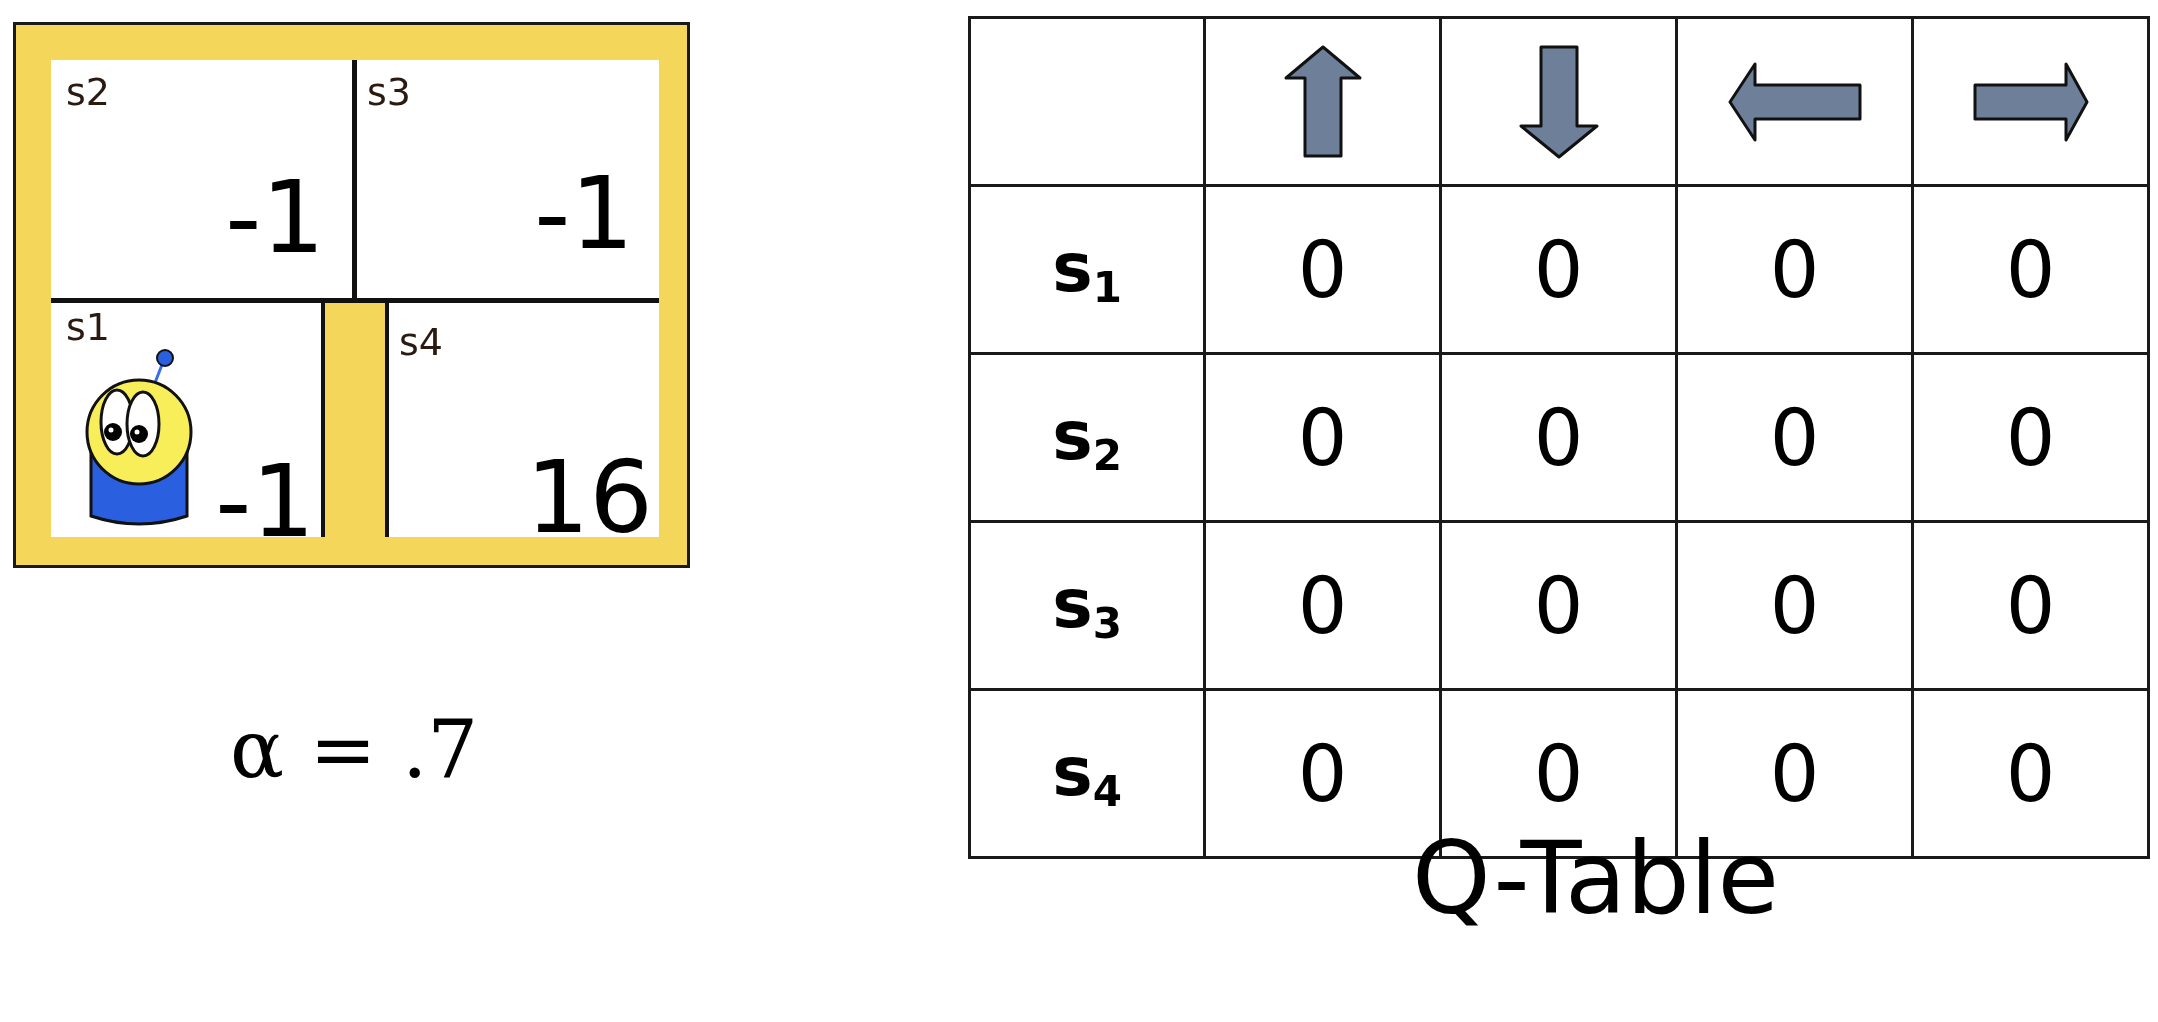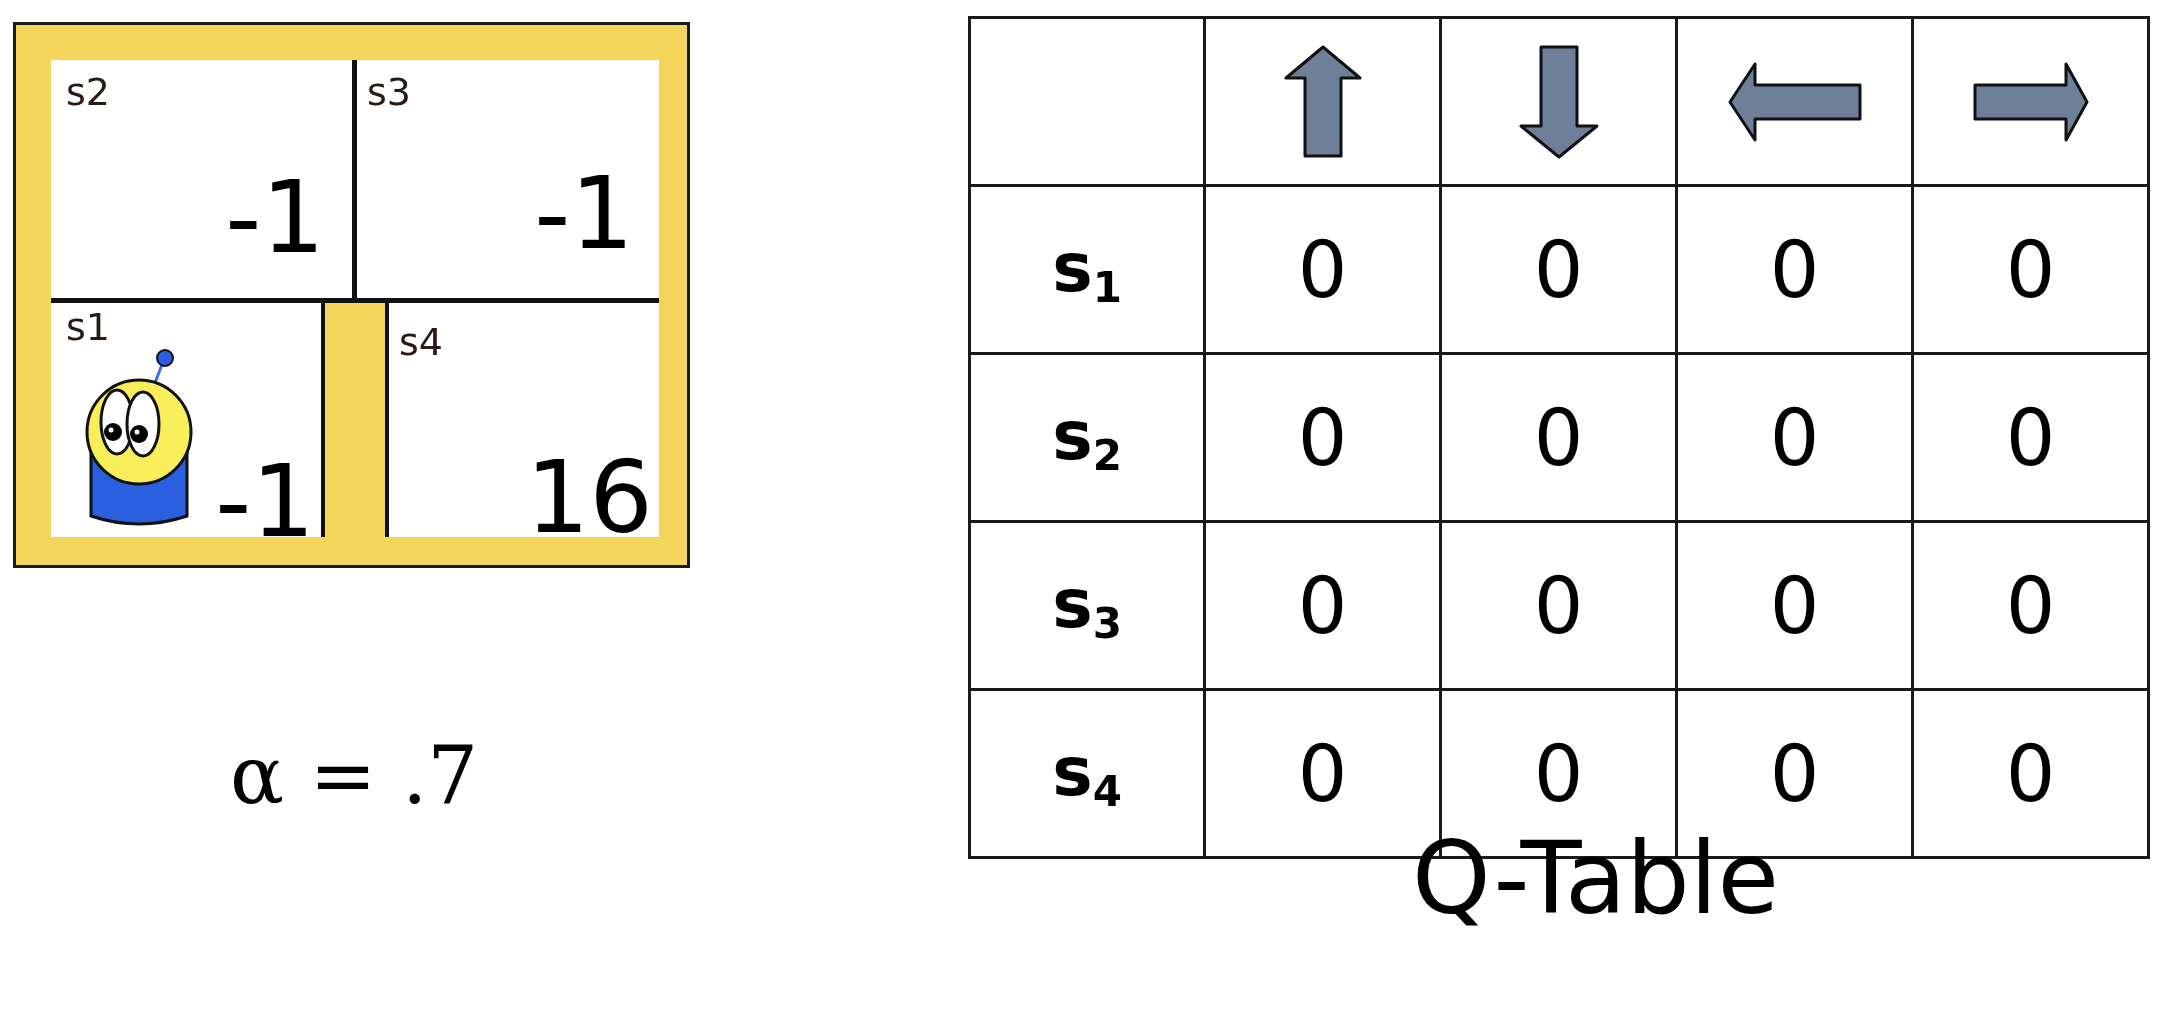--- a/index.html
+++ b/index.html
@@ -17,21 +17,21 @@
     .hline  { position:absolute; left:35px; top:273px; width:608px; height:5px; background:#111; }
     .vline-top { position:absolute; left:336px; top:35px; width:5px; height:240px; background:#111; }
     .wall-l { position:absolute; left:305px; top:275px; width:4px; height:237px; background:#111; }
     .wall-r { position:absolute; left:369px; top:275px; width:4px; height:237px; background:#111; }
 
     .state-label { position:absolute; font-size:38px; color:#2a1a10; line-height:1; }
     .reward { position:absolute; font-size:100px; line-height:1; }
 
     .robot { position:absolute; left:28px; top:40px; width:130px; height:200px; }
 
-    .alpha { position:absolute; left:230px; top:736px; font-size:80px;
+    .alpha { position:absolute; left:230px; top:710px; font-size:80px;
              font-family:"DejaVu Serif", "Liberation Serif", serif; line-height:1; white-space:nowrap; }
 
     
     .qtable { position:absolute; left:968px; top:16px; border-collapse:collapse; }
     .qtable td, .qtable th { border:3px solid #1a1a1a; padding:0; box-sizing:border-box;
              text-align:center; vertical-align:middle; }
     .qtable .c0 { width:235px; }
     .qtable .cx { width:236px; }
     .qtable tr { height:168px; }
     .qval { font-size:78px; font-weight:normal; }

